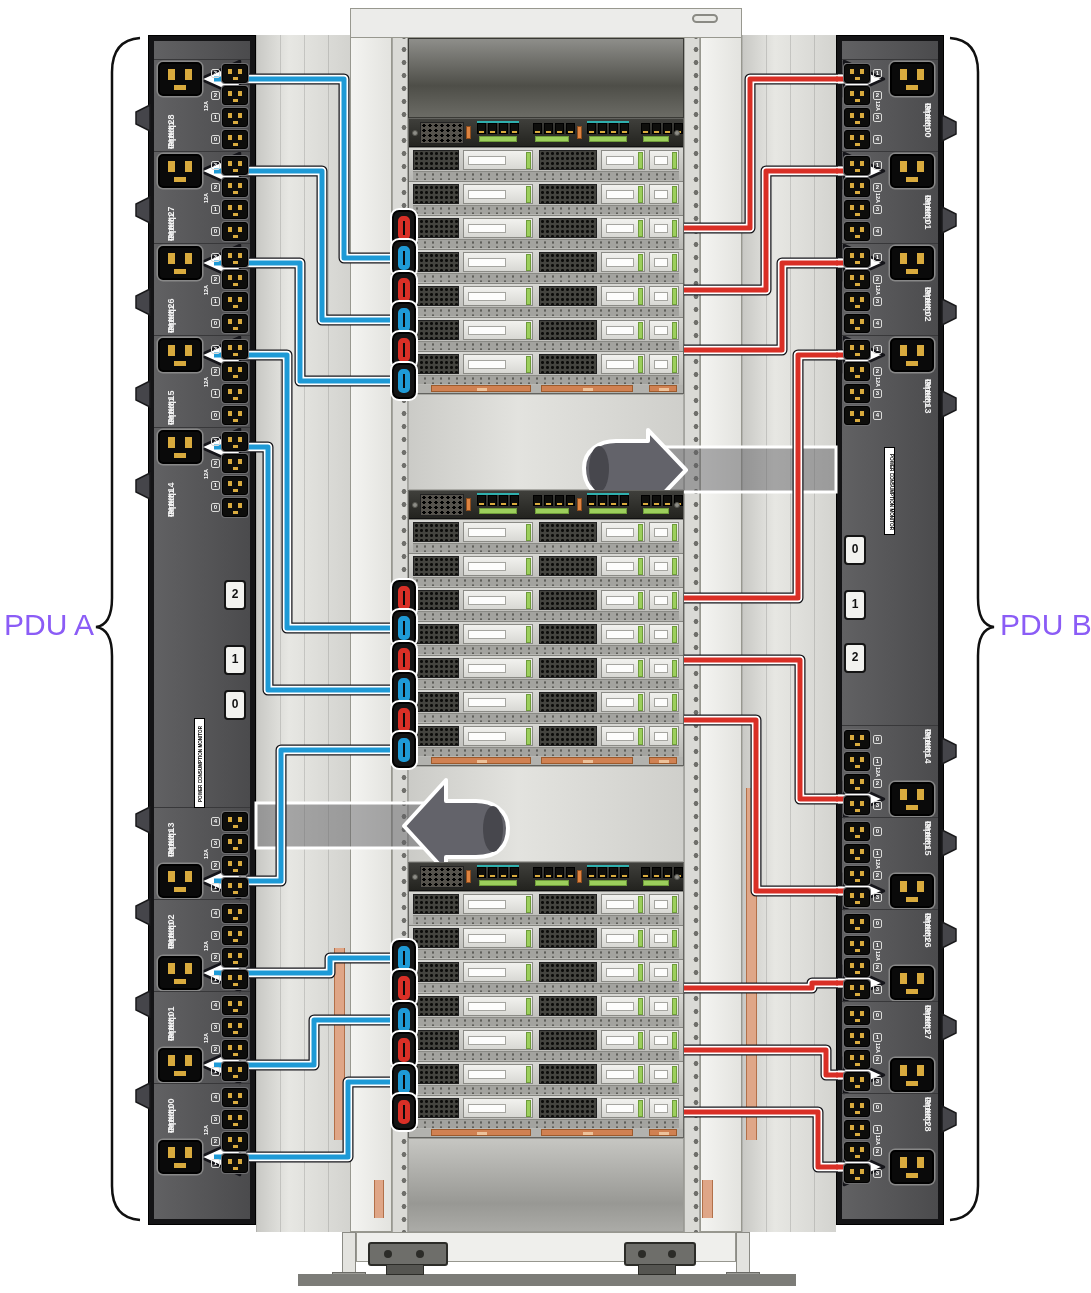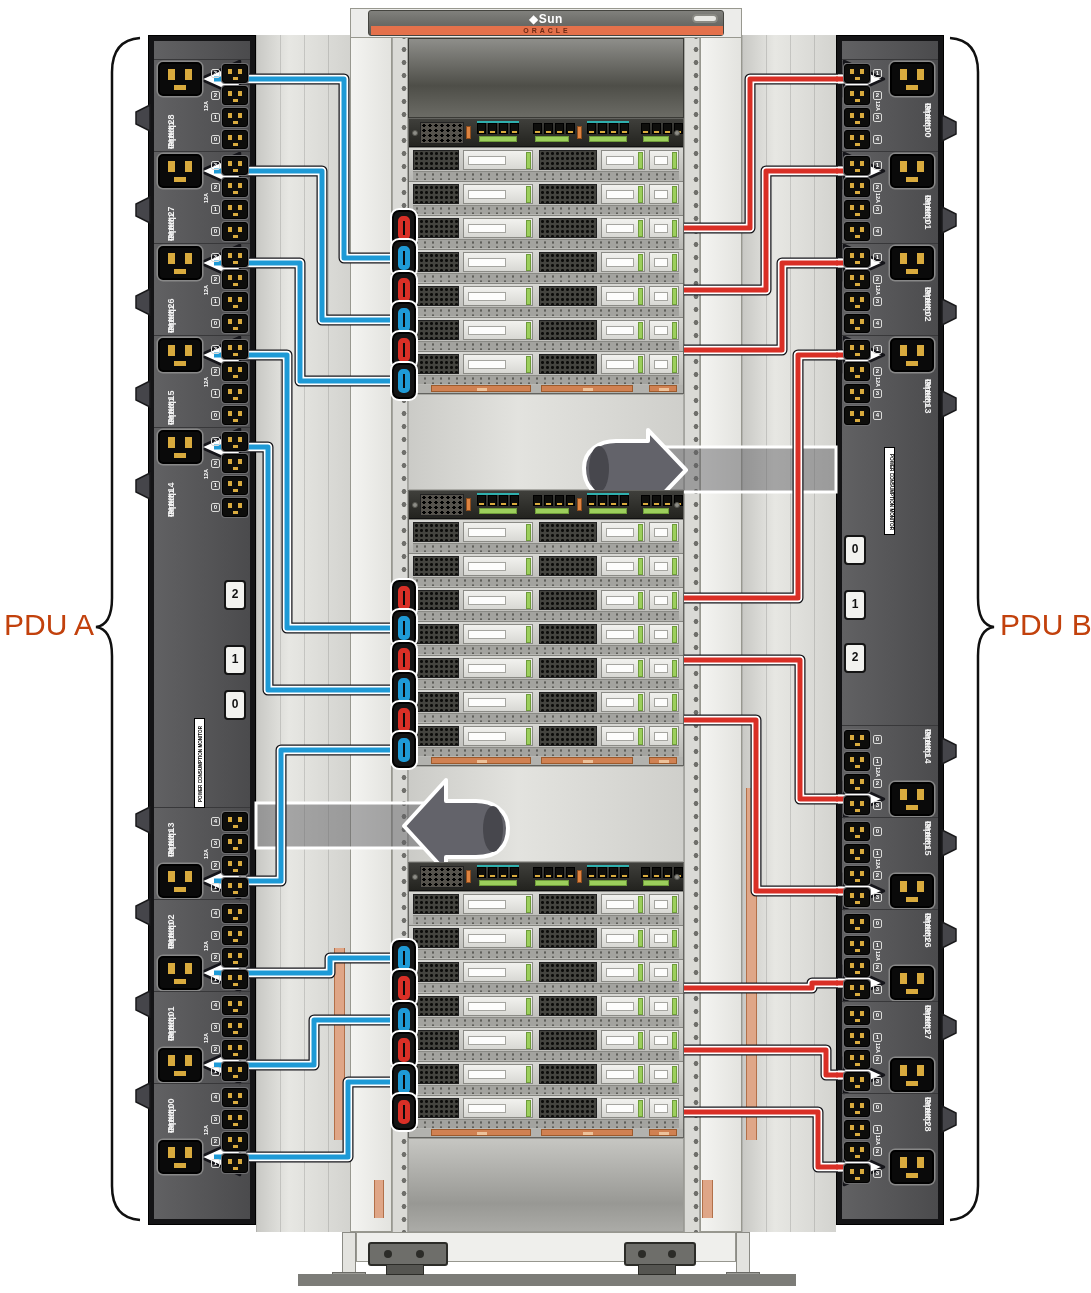--- a/index.html
+++ b/index.html
@@ -59,21 +59,21 @@
 .glabel{color:#f2f2f2;text-align:center;font-weight:bold}
 .glabel .l1,.glabel .l2{font-size:9px;line-height:11px;display:block;white-space:nowrap}
 .glabel .l3{font-size:5.5px;line-height:8px;display:block;white-space:nowrap}
 .amp{color:#fff;font-size:5.5px;font-weight:bold;text-align:center;line-height:8px;white-space:nowrap}
 .breaker{background:#f2f2ef;border:2px solid #141414;border-radius:4px;color:#111;font-weight:bold;
   font-size:12px;text-align:center;line-height:25px}
 .pcm{background:#fff;border:1px solid #000}
 .pcmtext{color:#000;font-size:4.6px;font-weight:bold;white-space:nowrap;text-align:center;line-height:10px}
 .rotl{transform:rotate(-90deg)}
 .rotr{transform:rotate(90deg)}
-.pdulabel{font-size:30px;color:#c2410c;white-space:nowrap}
+.pdulabel{font-size:30px;color:#8b5cf6;white-space:nowrap}
 .kick{background:#efefec;border:1px solid #97978f}
 .caster{background:#6e6e6a;border:2px solid #2c2c28;border-radius:3px}
 .bolt{background:#2c2c28;border-radius:50%}
 .foot{background:#555551;border:1px solid #2c2c28}
 .leg{background:#e3e3df;border:1px solid #8b8b85}
 .legbase{background:#9c9c98;border:1px solid #6b6b67}
 .floorbar{background:#7c7c78}
 .salmon{background:#dfa687;border-left:1px solid #b27049;border-right:1px solid #b27049}
 #overlay{position:absolute;left:0;top:0;pointer-events:none}
 </style>
@@ -87,24 +87,20 @@
   <div class="abs salmon" style="left:334px;top:948px;width:11px;height:192px"></div>
   <div class="abs salmon" style="left:746px;top:788px;width:11px;height:352px"></div>
 
   <div class="abs col" style="left:350px;top:8px;width:42px;height:1224px"></div>
   <div class="abs col" style="left:700px;top:8px;width:42px;height:1224px"></div>
   <div class="abs" style="left:392px;top:38px;width:308px;height:1194px;background:linear-gradient(#dfdedb,#c9c8c5)"></div>
   <div class="abs railholes" style="left:392px;top:38px;width:16px;height:1194px"></div>
   <div class="abs railholes" style="left:684px;top:38px;width:16px;height:1194px"></div>
 
   <div class="abs" style="left:350px;top:8px;width:392px;height:30px;background:#ececea;border:1px solid #98988f"></div>
-  <div class="abs logo" style="left:368px;top:10px;width:356px;height:26px">
-    <div class="sun" style="position:absolute;left:0;top:0;width:100%"><span>◆</span><span>Sun</span></div>
-    <div class="oracle abs" style="left:2px;top:15px;width:352px;height:9px">ORACLE</div>
-  </div>
   <div class="abs handle" style="left:692px;top:14px;width:26px;height:9px"></div>
 
   <div class="abs bezel" style="left:408px;top:38px;width:276px;height:80px"></div>
   <div class="abs filler" style="left:408px;top:394px;width:276px;height:96px"></div>
   <div class="abs filler" style="left:408px;top:766px;width:276px;height:96px"></div>
   <div class="abs bottomint" style="left:408px;top:1138px;width:276px;height:94px"></div>
   <div class="abs salmon" style="left:374px;top:1180px;width:10px;height:38px"></div>
   <div class="abs salmon" style="left:702px;top:1180px;width:11px;height:38px"></div>
 
   <div class="abs kick" style="left:356px;top:1232px;width:380px;height:30px"></div>

